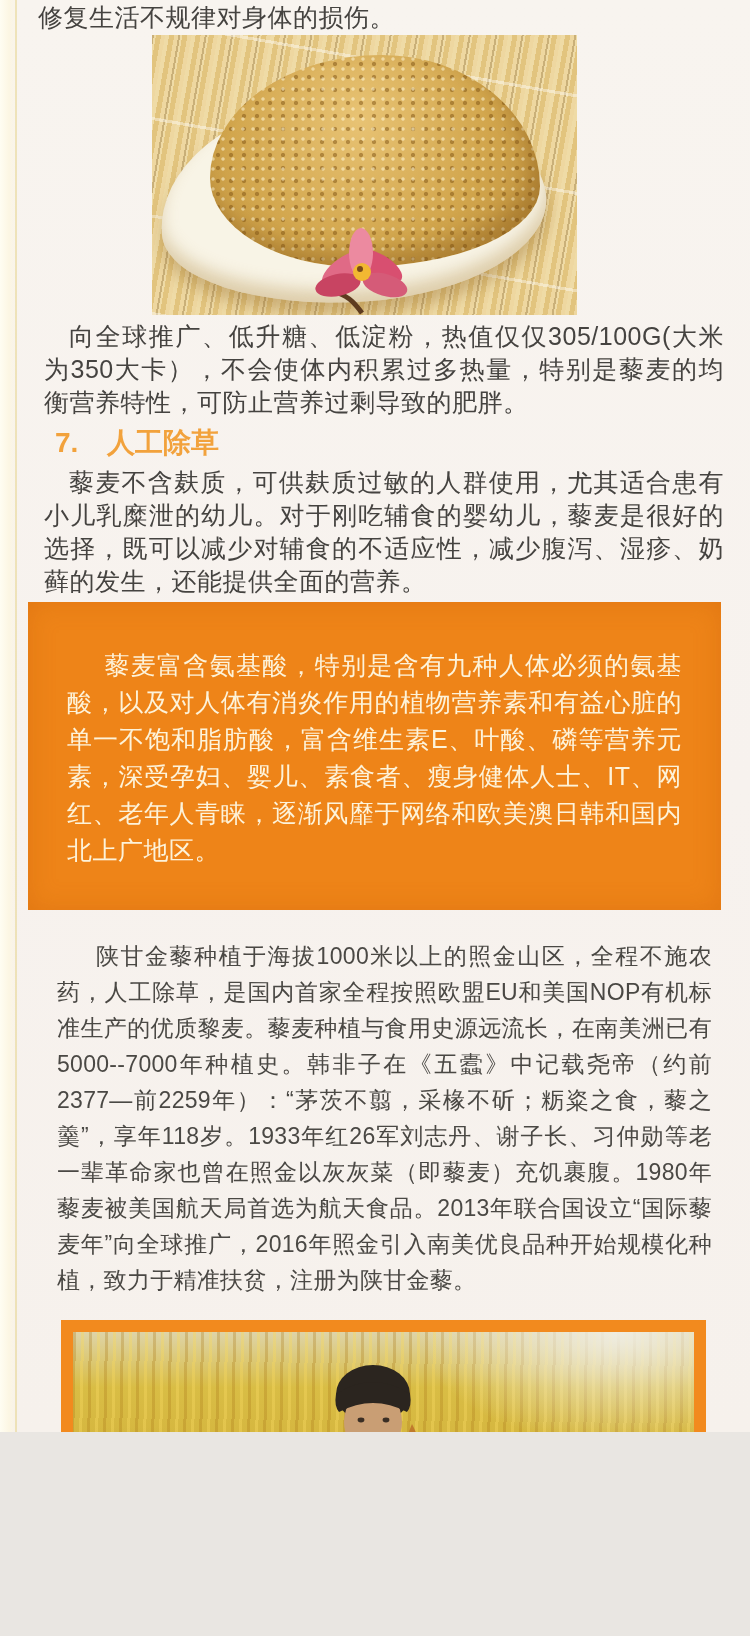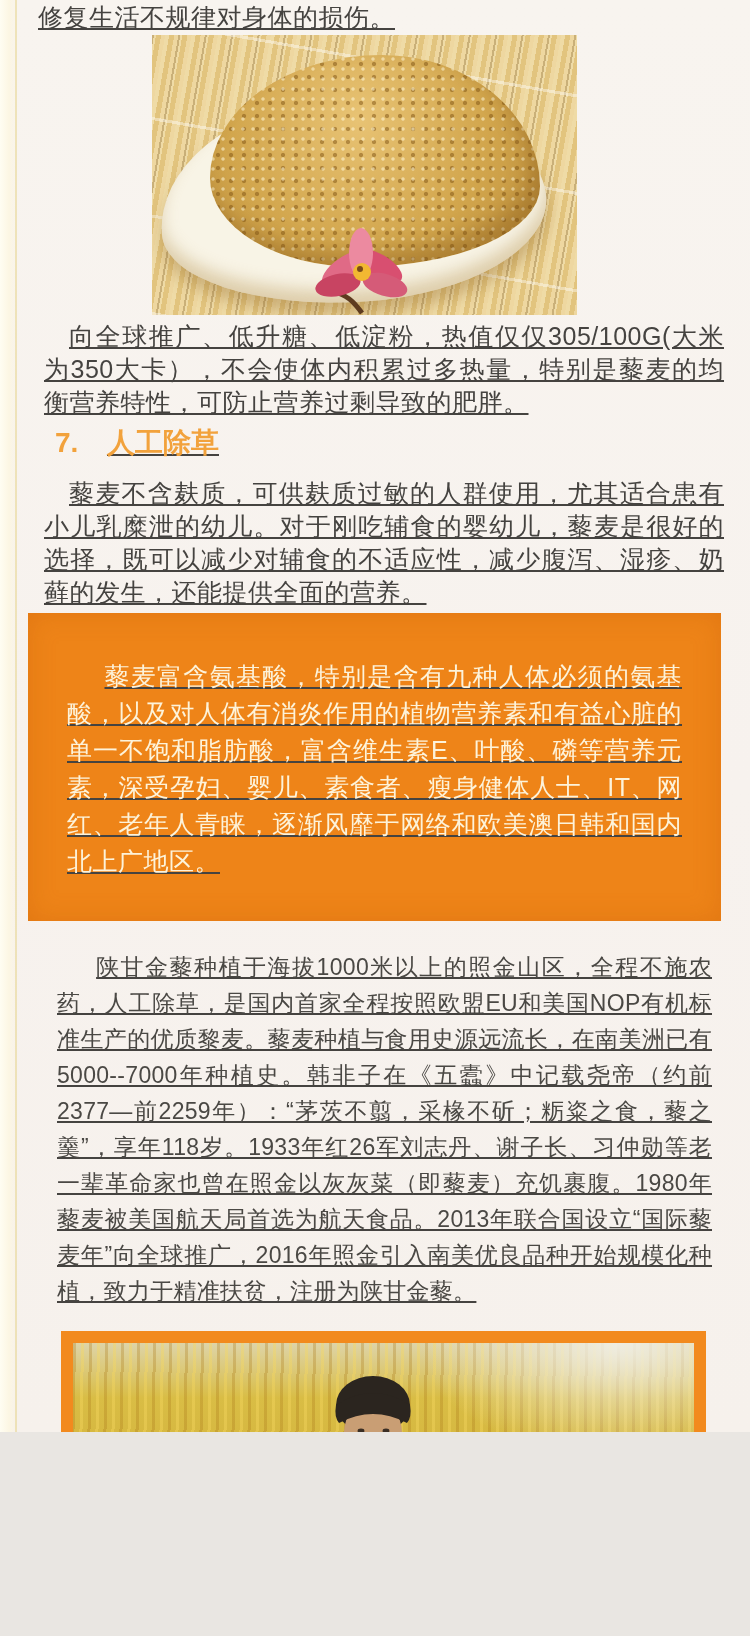--- a/index.html
+++ b/index.html
@@ -7,21 +7,20 @@
     font-family:"Liberation Sans","DejaVu Sans",sans-serif;
     background:#e9e6e2;
   }
   .page{
     position:relative;
     width:750px;height:1432px;
     margin:0 auto;
     overflow:hidden;
     background:linear-gradient(180deg,var(--page-background,#f8f4ef) 0%,#f7f2ee 55%,#f6f1ec 100%);
     color:var(--body-text,#454340);
-    text-decoration:underline;
   }
   
   .scan-edge{
     position:absolute;left:0;top:0;width:17px;height:100%;
     background:linear-gradient(90deg,#fffdf2 0%,#fcf6e3 55%,rgba(250,244,220,0) 100%);
     box-shadow:inset -2px 0 0 rgba(226,206,122,.45);
   }
   .intro{
     margin:0 30px 0 38px;padding-top:2px;
     font-size:25px;line-height:30px;letter-spacing:.5px;
@@ -58,21 +57,21 @@
     margin:20px 0 0 55px;
     font-size:28px;line-height:32px;font-weight:bold;
     color:var(--heading-orange,#f2a23c);
   }
   .sec-heading .num{display:inline-block;min-width:52px;}
   .body-para{
     margin:5px 26px 0 44px;
     font-size:25px;line-height:33px;letter-spacing:.5px;
     text-indent:1em;text-align:justify;
   }
-  .body-para.second{margin-top:18px;}
+  .body-para.second{margin-top:7px;}
   .sec-heading.second{margin-top:8px;}
   
   .highlight-box{
     box-sizing:border-box;
     width:693px;margin:4px 0 0 28px;
     padding:30px 24px 26px 24px;
     background:var(--box-orange,#ee8418);
     box-shadow:inset 0 0 26px rgba(200,95,10,.35);
   }
   .highlight-box p{

